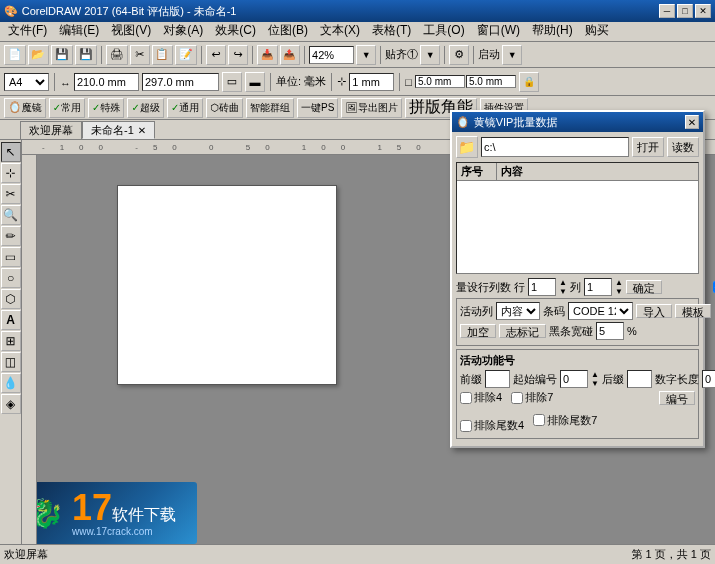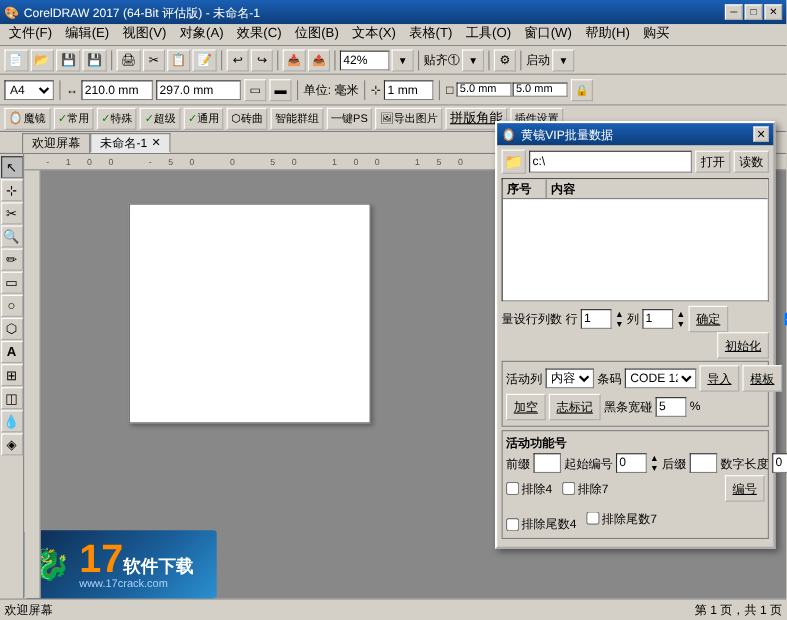--- a/index.html
+++ b/index.html
@@ -71,21 +71,21 @@
     .scroll-arrow { width: 14px; height: 14px; background: #d4d0c8; border: 1px outset #fff; display: flex; align-items: center; justify-content: center; font-size: 9px; cursor: pointer; }
     .scroll-track { flex: 1; background: #aaa; width: 12px; margin: 1px; }
     .scroll-thumb { width: 12px; height: 20px; background: #d4d0c8; border: 1px outset #fff; }
     .scrollbar-h { height: 14px; background: #d4d0c8; border-top: 1px solid #808080; display: flex; align-items: center; }
     .scroll-arrow-h { width: 14px; height: 14px; background: #d4d0c8; border: 1px outset #fff; display: flex; align-items: center; justify-content: center; font-size: 9px; cursor: pointer; }
     .scroll-track-h { flex: 1; background: #aaa; height: 10px; margin: 2px; }
     .form-row { display: flex; align-items: center; gap: 3px; margin-bottom: 2px; }
     .form-label { font-size: 11px; white-space: nowrap; color: #000; text-align: center; }
     .form-input { height: 18px; border: 1px inset #808080; background: white; padding: 0 2px; font-size: 11px; }
     .form-select { height: 18px; border: 1px inset #808080; background: white; font-size: 11px; }
-    .form-btn { height: 24px; background: #d4d0c8; border: 1px outset #fff; padding: 0 6px; font-size: 11px; cursor: pointer; white-space: nowrap; text-decoration: underline; }
+    .form-btn { height: 14px; background: #d4d0c8; border: 1px outset #fff; padding: 0 6px; font-size: 11px; cursor: pointer; white-space: nowrap; }
     .section-title { font-size: 11px; font-weight: bold; margin-bottom: 2px; background: #d4d0c8; }
     .section-border { border: 1px solid #808080; padding: 3px; margin-bottom: 3px; }
     .form-check { width: 12px; height: 12px; }
   </style>
 </head>
 <body>
 
 <div class="title-bar">
   <span style="margin-right:4px;">🎨</span>
   <span class="title-bar-text">CorelDRAW 2017 (64-Bit 评估版) - 未命名-1</span>
@@ -193,21 +193,21 @@
     <span style="font-size:10px;">智能群组</span>
   </div>
   <div class="tb-btn">
     <span style="font-size:10px;">一键PS</span>
   </div>
   <div class="tb-btn">
     <span style="font-size:10px;">🖼</span>
     <span style="font-size:10px;">导出图片</span>
   </div>
   <div class="tb-btn">
-    <span style="font-size:12px;text-decoration:underline;">拼版角能</span>
+    <span style="font-size:16px;">拼版角能</span>
   </div>
   <div class="tb-btn">
     <span style="font-size:10px;">插件设置</span>
   </div>
 </div>
 
 <div class="tab-bar">
   <div class="tab">
     <span>欢迎屏幕</span>
   </div>
@@ -336,23 +336,20 @@
       <div style="display:flex;flex-direction:column;">
         <div style="font-size:8px;cursor:pointer;">▲</div>
         <div style="font-size:8px;cursor:pointer;">▼</div>
       </div>
       <button class="form-btn">确定</button>
       <div style="display:flex;align-items:center;gap:2px;padding-left:48px;">
         <input type="checkbox" class="form-check" checked="" style="">
         <span class="form-label">去:00</span>
       </div>
     </div>
-    <div class="form-row" style="justify-content:flex-end;margin-top:-2px;">
-      <button class="form-btn">初始化</button>
-    </div>
 
     <div class="section-border">
       <div class="form-row">
         <span class="form-label">活动列</span>
         <select class="form-select" style="width:50px;">
           <option>内容</option>
         </select>
         <span class="form-label">条码</span>
         <select class="form-select" style="width:65px;">
           <option>CODE 128</option>
@@ -411,17 +408,17 @@
   </div>
 </div>
 
 <div style="position:absolute; bottom:20px; left:22px; width:175px; height:62px; background: linear-gradient(135deg, #0d2a4f 0%, #1a5f9a 60%, #2a8fd0 100%); display:flex; align-items:center; border-radius:3px; overflow:hidden;">
   <div style="position:relative; width:50px; height:62px; display:flex; align-items:center; justify-content:center;">
     <div style="color:#00aaff; font-size:28px;">🐉</div>
   </div>
   <div style="display:flex;flex-direction:column;align-items:flex-start;">
     <div style="display:flex;align-items:baseline;gap:0px;">
       <span style="font-size:36px; font-weight:bold; color:#ff8c00; font-family:Arial,sans-serif; line-height:1;">17</span>
-      <span style="font-size:16px; color:white; font-family:Arial,sans-serif; font-weight:bold;">软件下载</span>
+      <span style="font-size:16px; color:white; font-family:Arial,sans-serif; font-weight:normal;">软件下载</span>
     </div>
     <span style="font-size:10px; color:#aad4ff; font-family:Arial,sans-serif;">www.17crack.com</span>
   </div>
 </div>
 
 </body></html>

